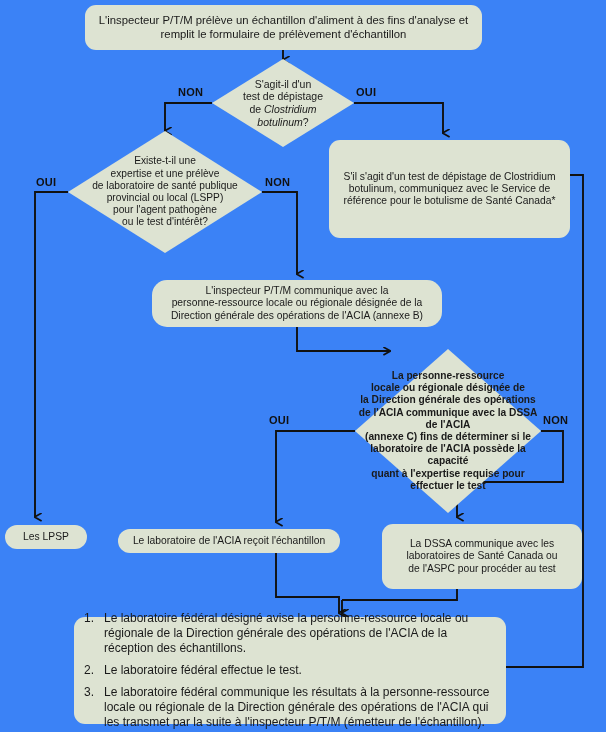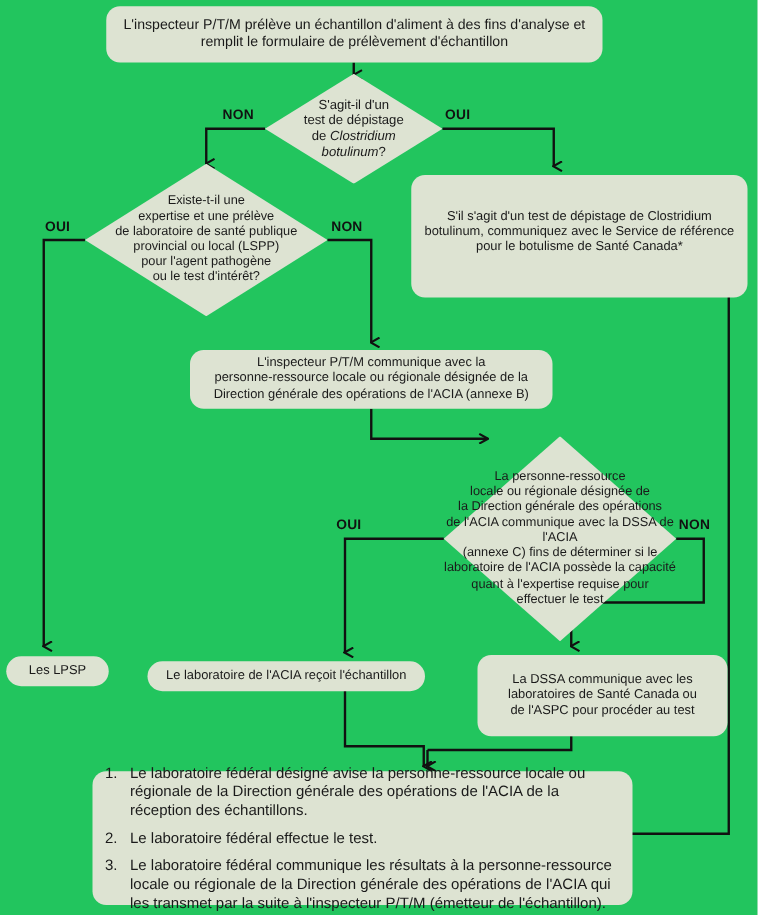--- a/index.html
+++ b/index.html
@@ -5,21 +5,21 @@
 <style>
   html, body {
     margin: 0;
     padding: 0;
     background: #ececec;
   }
   #chart {
     position: relative;
     width: 606px;
     height: 732px;
-    background: #22c55e;
+    background: #3b82f6;
     font-family: "Liberation Sans", sans-serif;
     overflow: hidden;
   }
   .node {
     position: absolute;
     box-sizing: border-box;
     background: #dde3d2;
     color: #1a1a1a;
     display: flex;
     align-items: center;
@@ -173,36 +173,36 @@
         <span>Existe-t-il une</span><br>
         <span>expertise et une prélève</span><br>
         <span>de laboratoire de santé publique</span><br>
         <span>provincial ou local (LSPP)</span><br>
         <span>pour l'agent pathogène</span><br>
         <span>ou le test d'intérêt?</span>
       </p>
     </div>
   </div>
 
-  <div class="node rounded" style="left:329px; top:140px; width:269px; height:98px; font-size:10.3px; flex-direction:column; padding:6px 4px;">
+  <div class="node rounded" style="left:329px; top:140px; width:241px; height:98px; font-size:10.3px; flex-direction:row; padding:6px 4px;">
     <p>S'il s'agit d'un test de dépistage de Clostridium botulinum, communiquez avec le Service de référence pour le botulisme de Santé Canada*</p>
     <div class="para-gap"></div>
   </div>
 
-  <div class="node rounded" style="left:152px; top:280px; width:290px; height:47px; font-size:10.3px;">
+  <div class="node rounded" style="left:152px; top:280px; width:290px; height:47px; font-size:10.3px;border-radius:15px;">
     <p>
       <span>L'inspecteur P/T/M communique avec la</span><br>
       <span>personne-ressource locale ou régionale désignée de la</span><br>
       <span>Direction générale des opérations de l'ACIA (annexe B)</span>
     </p>
   </div>
 
   <div class="diamond-wrap" style="left:355px; top:349px; width:186px; height:164px;">
     <div class="diamond-shape"></div>
-    <div class="diamond-text" style="font-size:10.2px;">
+    <div class="diamond-text" style="font-size:10.2px;font-weight:bold;">
       <p>
         <span>La personne-ressource</span><br>
         <span>locale ou régionale désignée de</span><br>
         <span>la Direction générale des opérations</span><br>
         <span>de l'ACIA communique avec la DSSA de l'ACIA</span><br>
         <span>(annexe C) fins de déterminer si le</span><br>
         <span>laboratoire de l'ACIA possède la capacité</span><br>
         <span>quant à l'expertise requise pour</span><br>
         <span>effectuer le test</span>
       </p>

